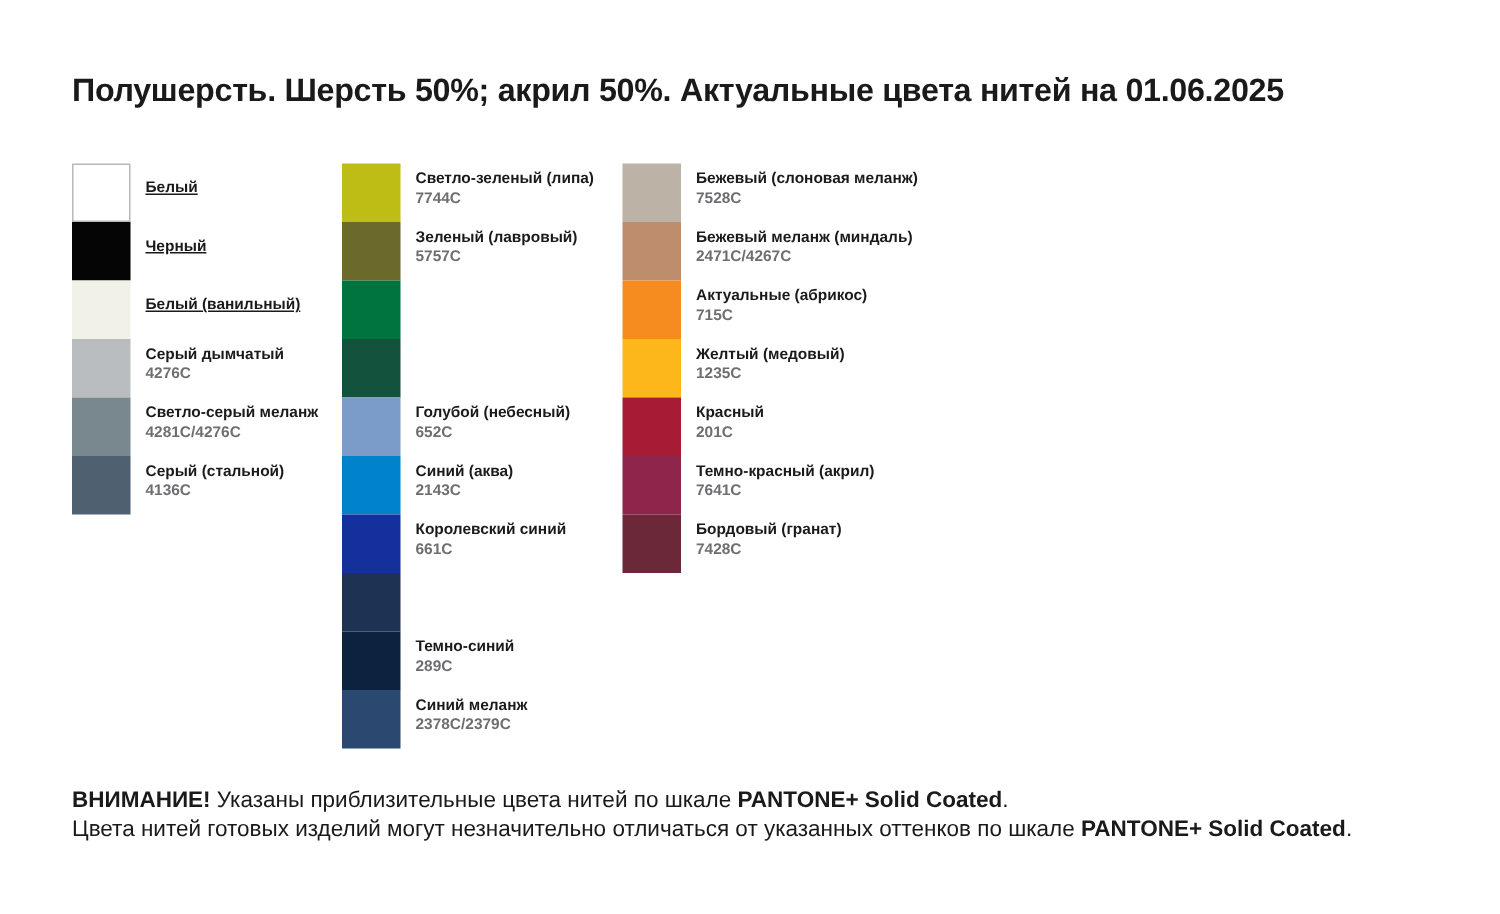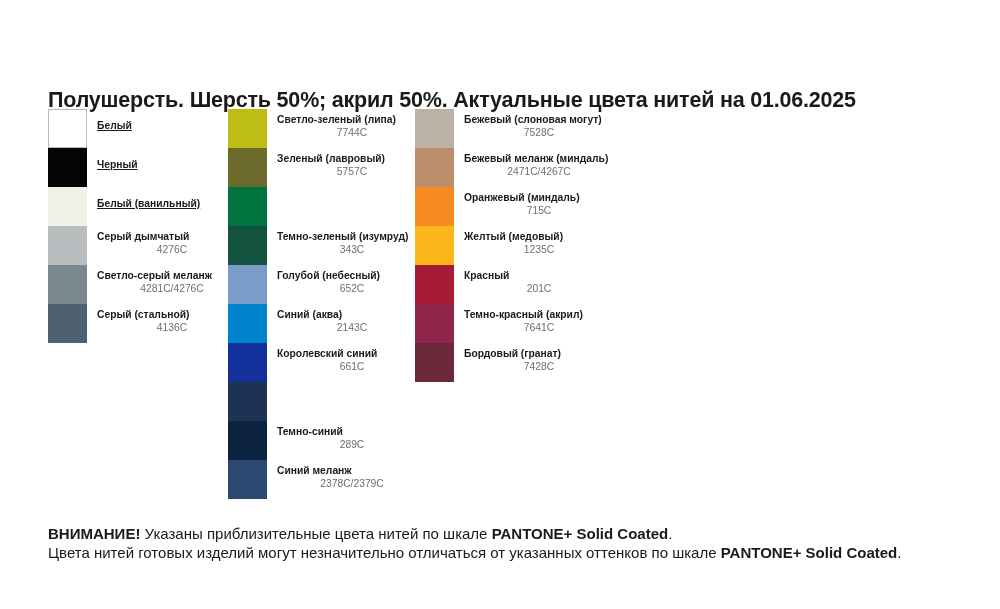--- a/index.html
+++ b/index.html
@@ -27,21 +27,20 @@
   .title {
     position: absolute;
     left: 48px;
     top: 48px;
     width: 920px;
     font-size: 21.5px;
     font-weight: bold;
     letter-spacing: -0.2px;
     color: #1a1a1a;
     white-space: nowrap;
-    margin-top: 40px;
   }
 
   
   .columns {
     position: absolute;
     left: 48px;
     top: 109px;
     width: 910px;
   }
   .column {
@@ -79,25 +78,24 @@
     display: block;
     font-size: 10.3px;
     font-weight: bold;
     line-height: 13px;
     color: #1a1a1a;
     white-space: nowrap;
   }
   .swatch-code {
     display: block;
     font-size: 10.3px;
-    font-weight: normal;
+    font-weight: bold;
     line-height: 13px;
     color: #6d6e71;
     white-space: nowrap;
-    text-align: center;
   }
   .swatch-text.single .swatch-name {
     padding-top: 6px;
     text-decoration: underline;
   }
 
   
   .footer {
     position: absolute;
     left: 48px;
@@ -176,24 +174,20 @@
           <div class="swatch-text">
             <span class="swatch-name">Зеленый (лавровый)</span>
             <span class="swatch-code">5757C</span>
           </div>
         </div>
         <div class="swatch-row">
           <div class="swatch-chip" style="background: rgb(0, 116, 63);"></div>
         </div>
         <div class="swatch-row">
           <div class="swatch-chip" style="background: rgb(19, 82, 60);"></div>
-          <div class="swatch-text">
-            <span class="swatch-name">Темно-зеленый (изумруд)</span>
-            <span class="swatch-code">343C</span>
-          </div>
         </div>
         <div class="swatch-row">
           <div class="swatch-chip" style="background: rgb(123, 155, 200);"></div>
           <div class="swatch-text">
             <span class="swatch-name">Голубой (небесный)</span>
             <span class="swatch-code">652C</span>
           </div>
         </div>
         <div class="swatch-row">
           <div class="swatch-chip" style="background: rgb(0, 131, 202);"></div>
@@ -224,35 +218,35 @@
           <div class="swatch-text">
             <span class="swatch-name">Синий меланж</span>
             <span class="swatch-code">2378C/2379C</span>
           </div>
         </div>
       </div>
     <div class="column col-2">
         <div class="swatch-row">
           <div class="swatch-chip" style="background: rgb(188, 178, 166);"></div>
           <div class="swatch-text">
-            <span class="swatch-name">Бежевый (слоновая могут)</span>
+            <span class="swatch-name">Бежевый (слоновая меланж)</span>
             <span class="swatch-code">7528C</span>
           </div>
         </div>
         <div class="swatch-row">
           <div class="swatch-chip" style="background: rgb(189, 141, 109);"></div>
           <div class="swatch-text">
             <span class="swatch-name">Бежевый меланж (миндаль)</span>
             <span class="swatch-code">2471C/4267C</span>
           </div>
         </div>
         <div class="swatch-row">
           <div class="swatch-chip" style="background: rgb(246, 139, 31);"></div>
           <div class="swatch-text">
-            <span class="swatch-name">Оранжевый (миндаль)</span>
+            <span class="swatch-name">Актуальные (абрикос)</span>
             <span class="swatch-code">715C</span>
           </div>
         </div>
         <div class="swatch-row">
           <div class="swatch-chip" style="background: rgb(253, 183, 26);"></div>
           <div class="swatch-text">
             <span class="swatch-name">Желтый (медовый)</span>
             <span class="swatch-code">1235C</span>
           </div>
         </div>

